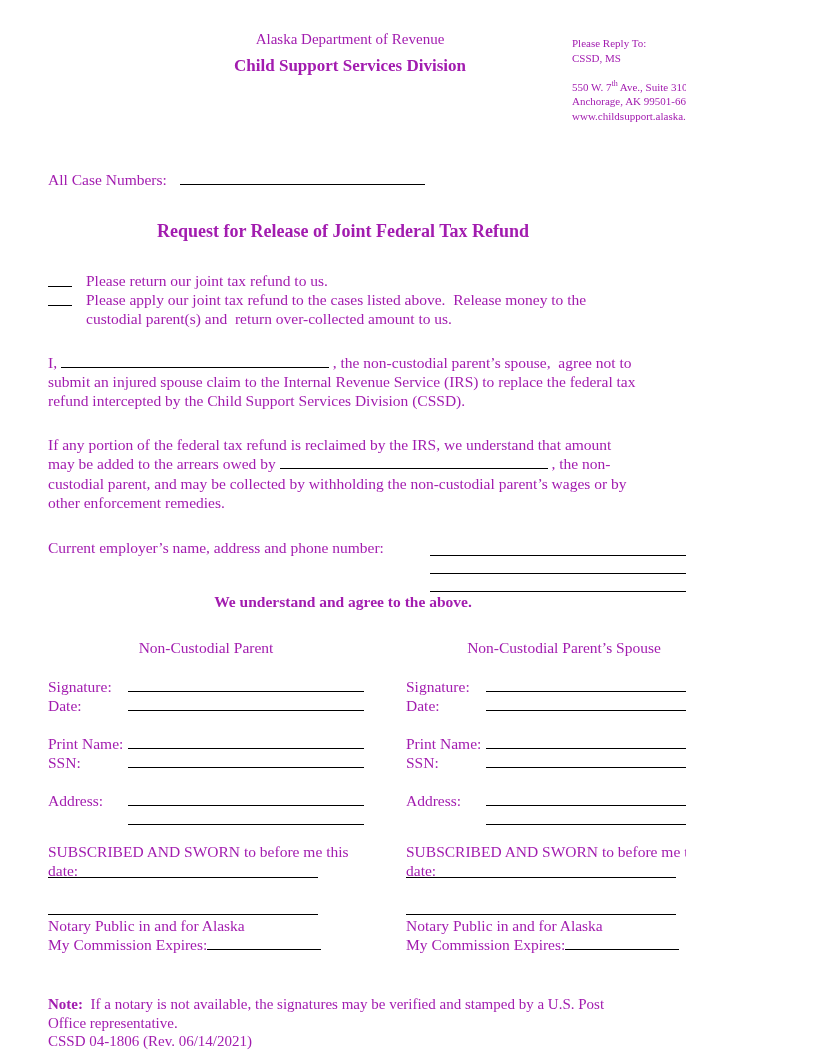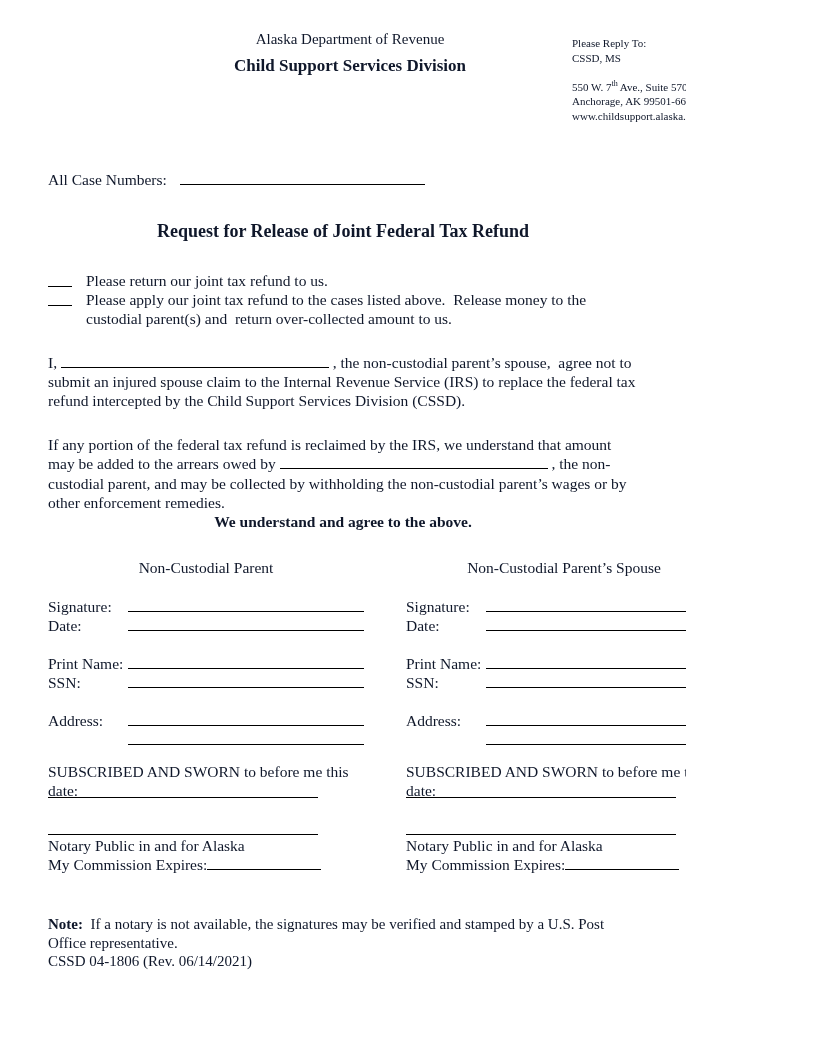--- a/index.html
+++ b/index.html
@@ -1,19 +1,19 @@
 <!DOCTYPE html>
 <html><head>
 <meta charset="utf-8">
 <style>
   * { margin: 0; padding: 0; box-sizing: border-box; }
   html, body { background: #ffffff; }
   .page {
     width: 686px; height: 1056px;
-    background: #ffffff; color: #0f172a;
+    background: #ffffff; color: #a21caf;
     font-family: "Liberation Serif", serif;
     font-size: 15.5px; line-height: 1.25;
     padding: 28px 48px 0 48px;
     position: relative; overflow: hidden;
   }
   .pre { white-space: pre-wrap; }
   .bold { font-weight: bold; }
 
   
   .header { position: relative; height: 102px; }
@@ -77,21 +77,21 @@
 
   <div class="header">
     <div class="header-center">
       <div class="agency">Alaska Department of Revenue</div>
       <div class="division">Child Support Services Division</div>
     </div>
     <div class="reply">
       <div>Please Reply To:</div>
       <div>CSSD, MS</div>
       <div class="gap"></div>
-      <div><span>550 W. 7</span><sup>th</sup><span> Ave., Suite 570</span></div>
+      <div><span>550 W. 7</span><sup>th</sup><span> Ave., Suite 310</span></div>
       <div>Anchorage, AK 99501-6699</div>
       <div>www.childsupport.alaska.gov</div>
     </div>
   </div>
 
   <div class="case-block">
     <div class="case-row">
       <span class="case-label">All Case Numbers:</span><span class="blank case-line"></span>
     </div>
   </div>
@@ -106,20 +106,28 @@
     <div class="option-row">
       <span class="blank option-blank"></span>
       <div class="option-text pre">Please apply our joint tax refund to the cases listed above.  Release money to the custodial parent(s) and  return over-collected amount to us.</div>
     </div>
   </div>
 
   <div class="para pre"><span>I, </span><span class="blank name-blank"></span><span> , the non-custodial parent’s spouse,  agree not to submit an injured spouse claim to the Internal Revenue Service (IRS) to replace the federal tax refund intercepted by the Child Support Services Division (CSSD).</span></div>
 
   <div class="para pre"><span>If any portion of the federal tax refund is reclaimed by the IRS, we understand that amount may be added to the arrears owed by </span><span class="blank name-blank"></span><span> , the non-custodial parent, and may be collected by withholding the non-custodial parent’s wages or by other enforcement remedies.</span></div>
 
+  <div class="employer">
+    <div class="employer-label">Current employer’s name, address and phone number:</div>
+    <div class="employer-lines">
+      <span class="employer-line"></span>
+      <span class="employer-line"></span>
+      <span class="employer-line"></span>
+    </div>
+  </div>
 
   <div class="agreement">We understand and agree to the above.</div>
 
   <div class="sig-section">
 
     <div class="sig-col">
       <div class="sig-col-header">Non-Custodial Parent</div>
       <div class="sig-row">
         <span class="sig-label">Signature:</span>
           <span class="sig-line"></span>

